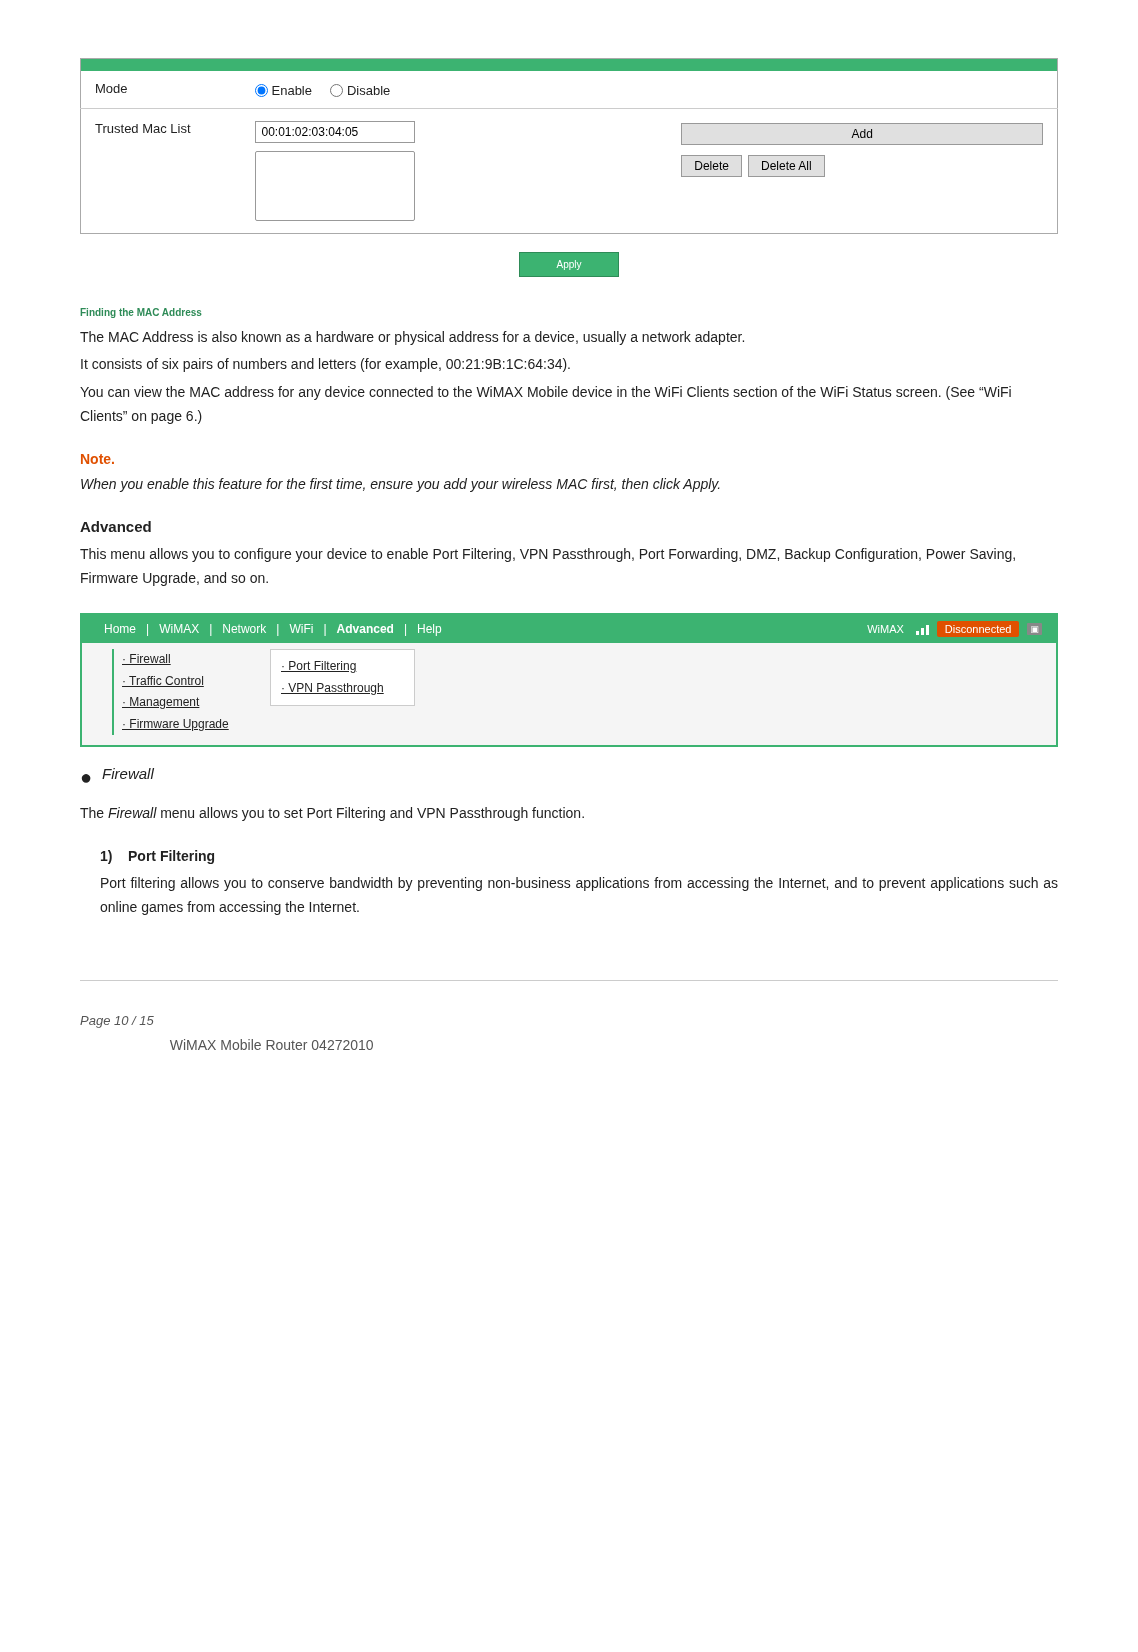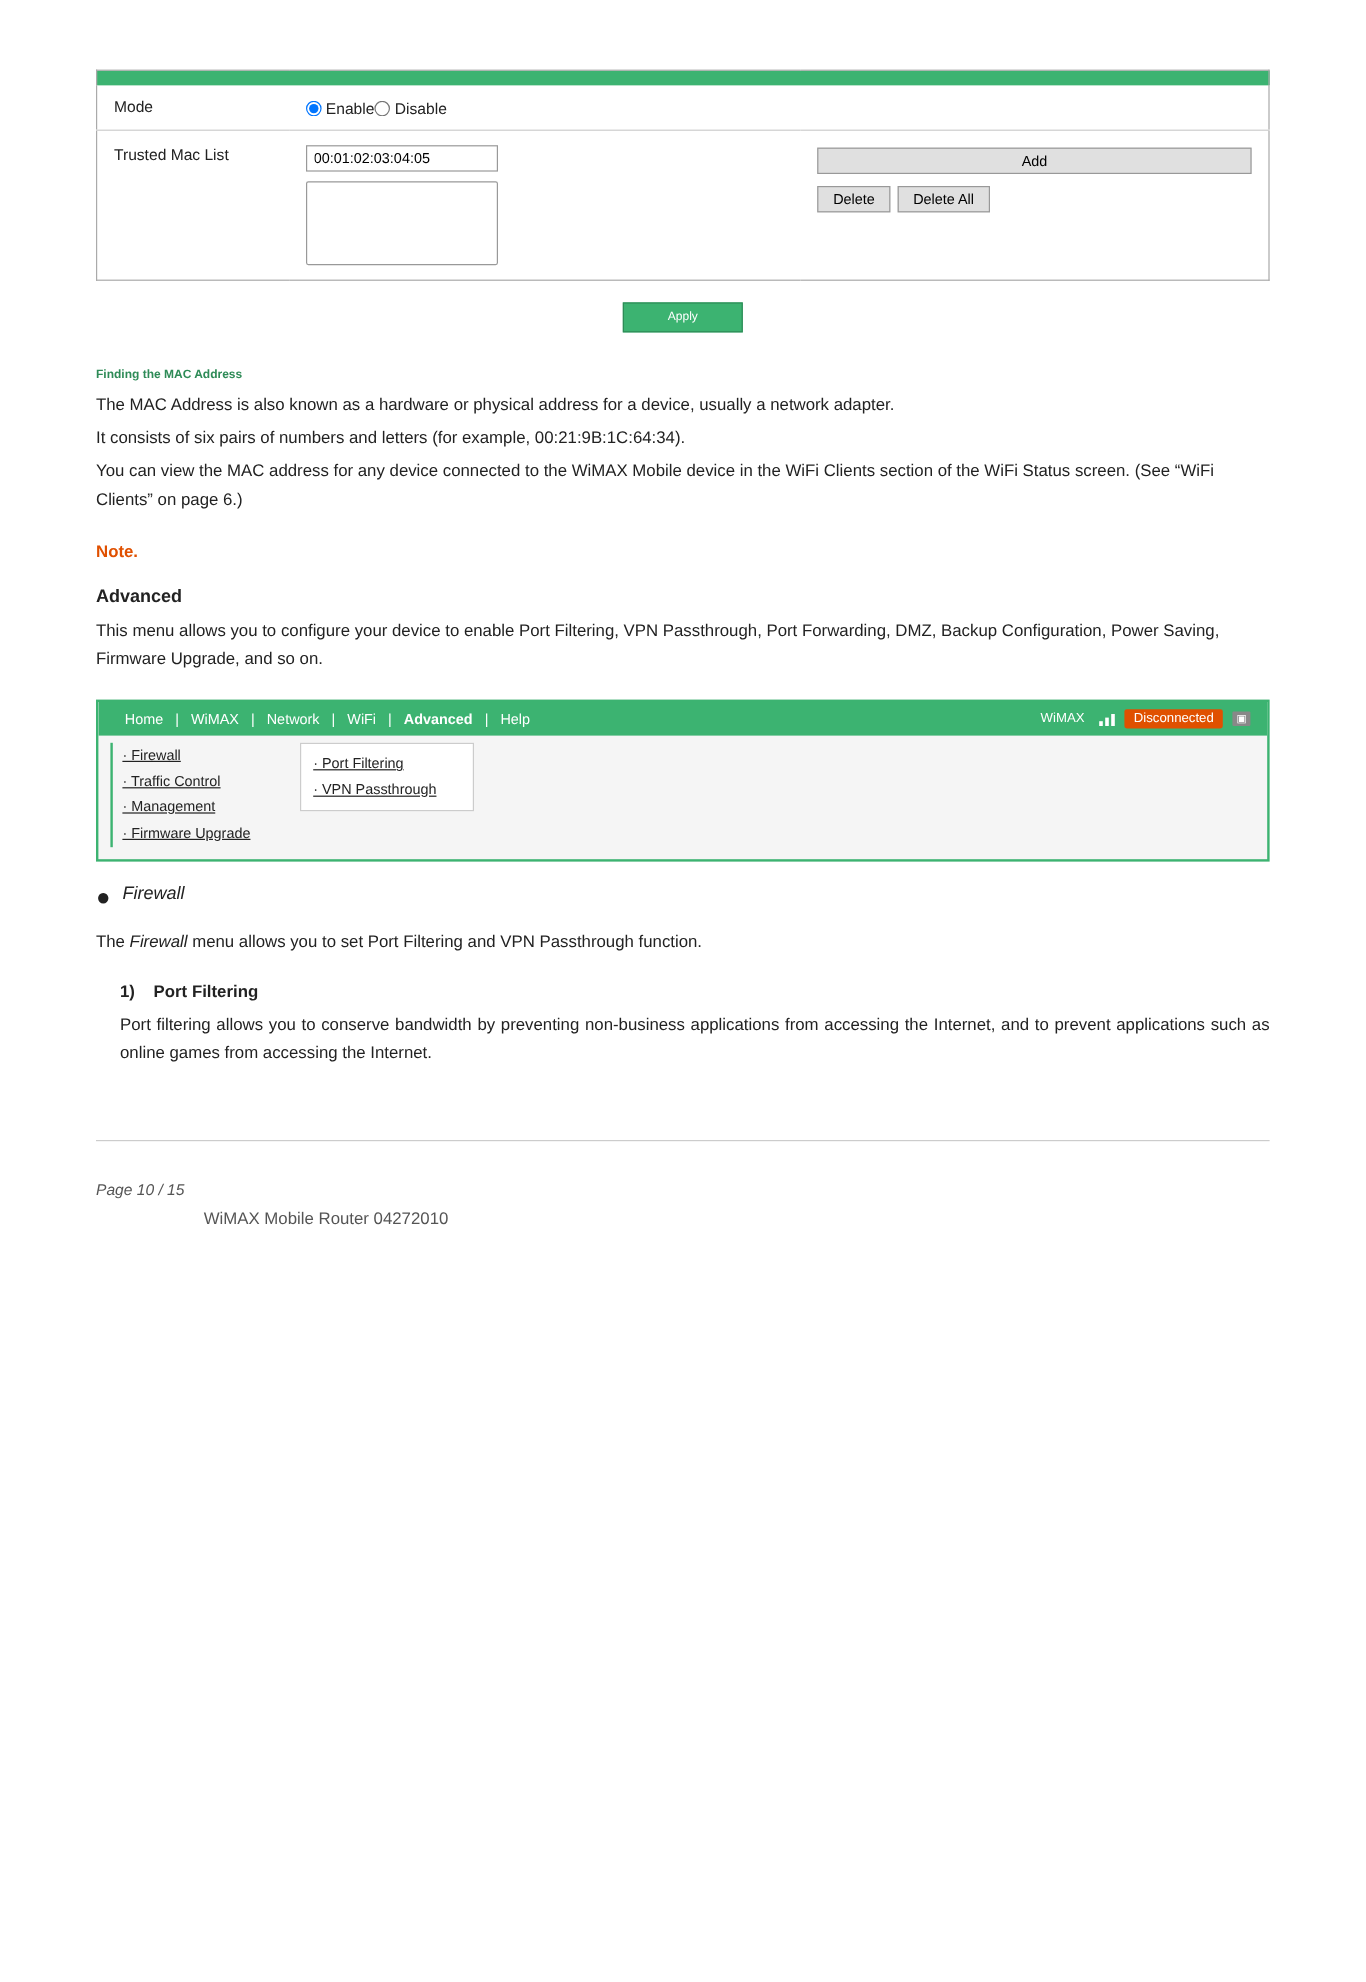--- a/index.html
+++ b/index.html
@@ -41,20 +41,21 @@
     .mode-row td {
       border-bottom: 1px solid #ccc;
       padding: 10px 14px;
     }
     .trusted-row td {
       padding: 12px 14px;
     }
     .radio-group {
       display: flex;
       align-items: center;
+      gap: 18px;
       padding-top: 2px;
     }
     .radio-group label {
       display: flex;
       align-items: center;
       gap: 4px;
       font-size: 13px;
     }
     .mac-input-area {
       display: flex;
@@ -342,20 +343,21 @@
 
 <div class="section">
   <div class="section-title-green">Finding the MAC Address</div>
   <p class="body-text">The MAC Address is also known as a hardware or physical address for a device, usually a network adapter.</p>
   <p class="body-text">It consists of six pairs of numbers and letters (for example, 00:21:9B:1C:64:34).</p>
   <p class="body-text">You can view the MAC address for any device connected to the WiMAX Mobile device in the WiFi Clients section of the WiFi Status screen. (See “WiFi Clients” on page 6.)</p>
 </div>
 
 <div class="section" style="margin-top:18px;">
   <div class="section-title-note">Note.</div>
+  <p class="italic-text">When you enable this feature for the first time, ensure you add your wireless MAC first, then click Apply.</p>
 </div>
 
 <div class="section" style="margin-top:22px;">
   <div class="section-title-bold">Advanced</div>
   <p class="body-text">This menu allows you to configure your device to enable Port Filtering, VPN Passthrough, Port Forwarding, DMZ, Backup Configuration, Power Saving, Firmware Upgrade, and so on.</p>
 </div>
 
 <div class="nav-screenshot">
   <div class="nav-bar">
     <span class="nav-item">Home</span>
@@ -373,21 +375,21 @@
       <span class="wimax-label">WiMAX</span>
       <div class="signal-bars">
         <div class="bar" style="height:4px;"></div>
         <div class="bar" style="height:7px;"></div>
         <div class="bar" style="height:10px;"></div>
       </div>
       <span class="disconnected-badge">Disconnected</span>
       <span class="rec-icon">▣</span>
     </div>
   </div>
-  <div style="padding: 6px 14px 10px 10px; display:flex;">
+  <div style="padding: 6px 14px 10px 30px; display:flex;">
     <div style="width:150px; border-left: 2px solid #3cb371; padding-left:8px;">
       <div class="menu-col">
         <a href="#">· Firewall</a>
         <a href="#">· Traffic Control</a>
         <a href="#">· Management</a>
         <a href="#">· Firmware Upgrade</a>
       </div>
     </div>
     <div style="margin-left: 8px; border: 1px solid #ccc; padding: 6px 10px; background:#fff; height: fit-content;">
       <div class="menu-col">

